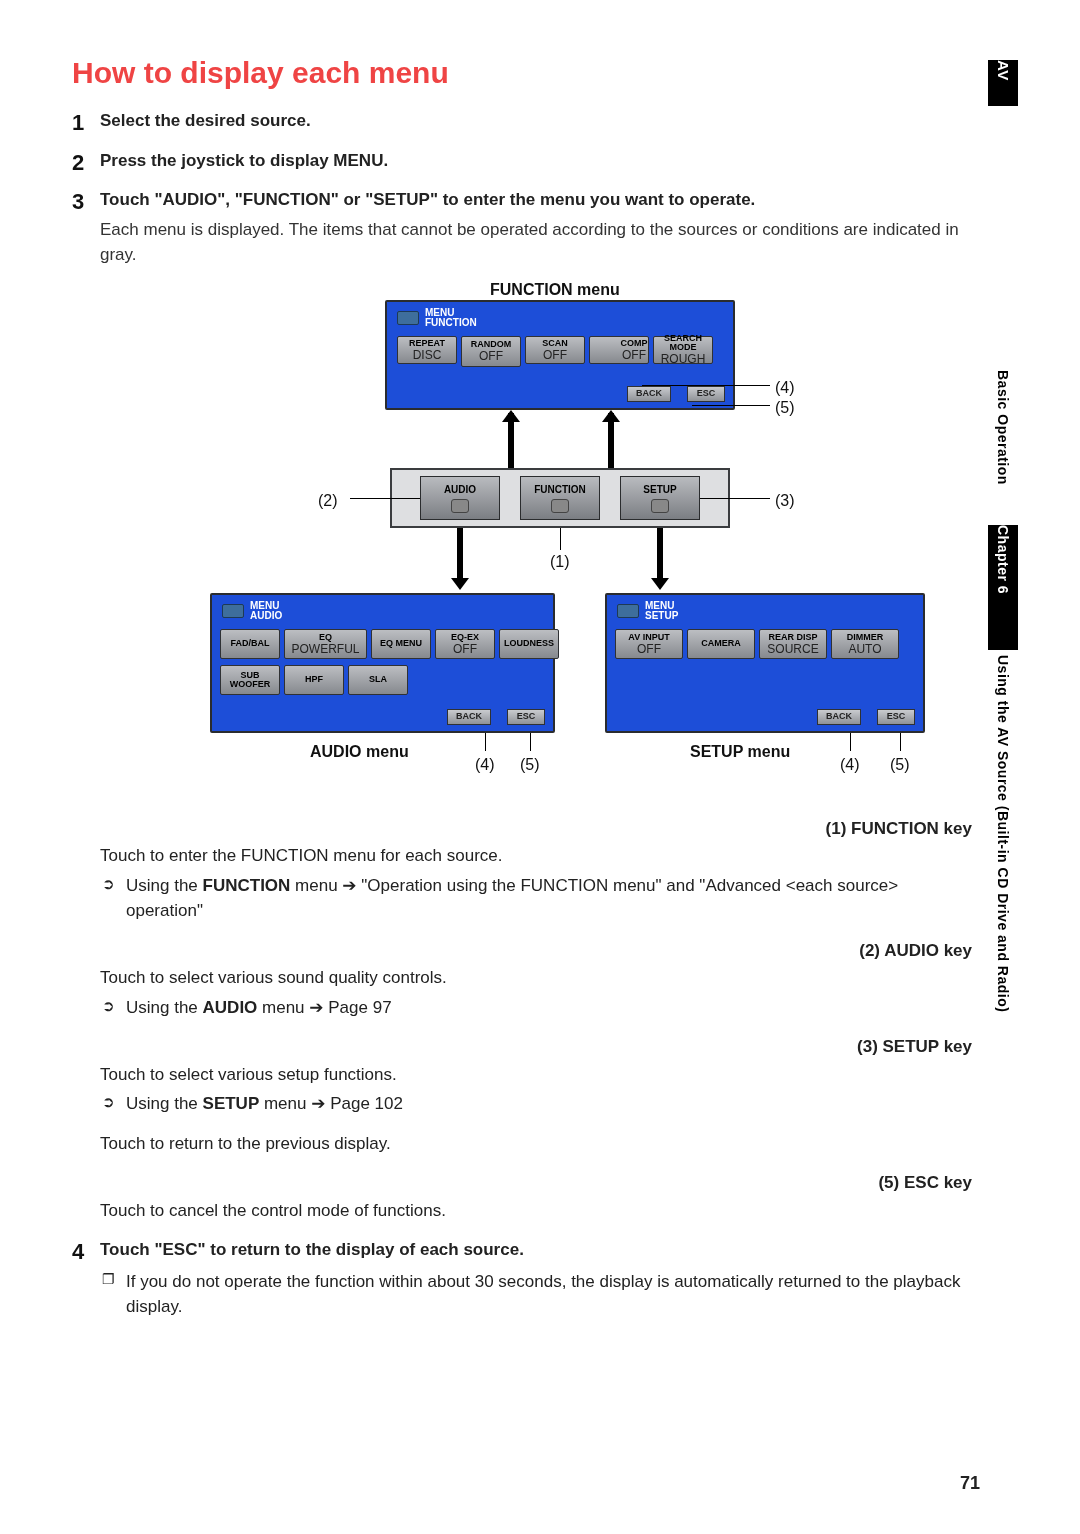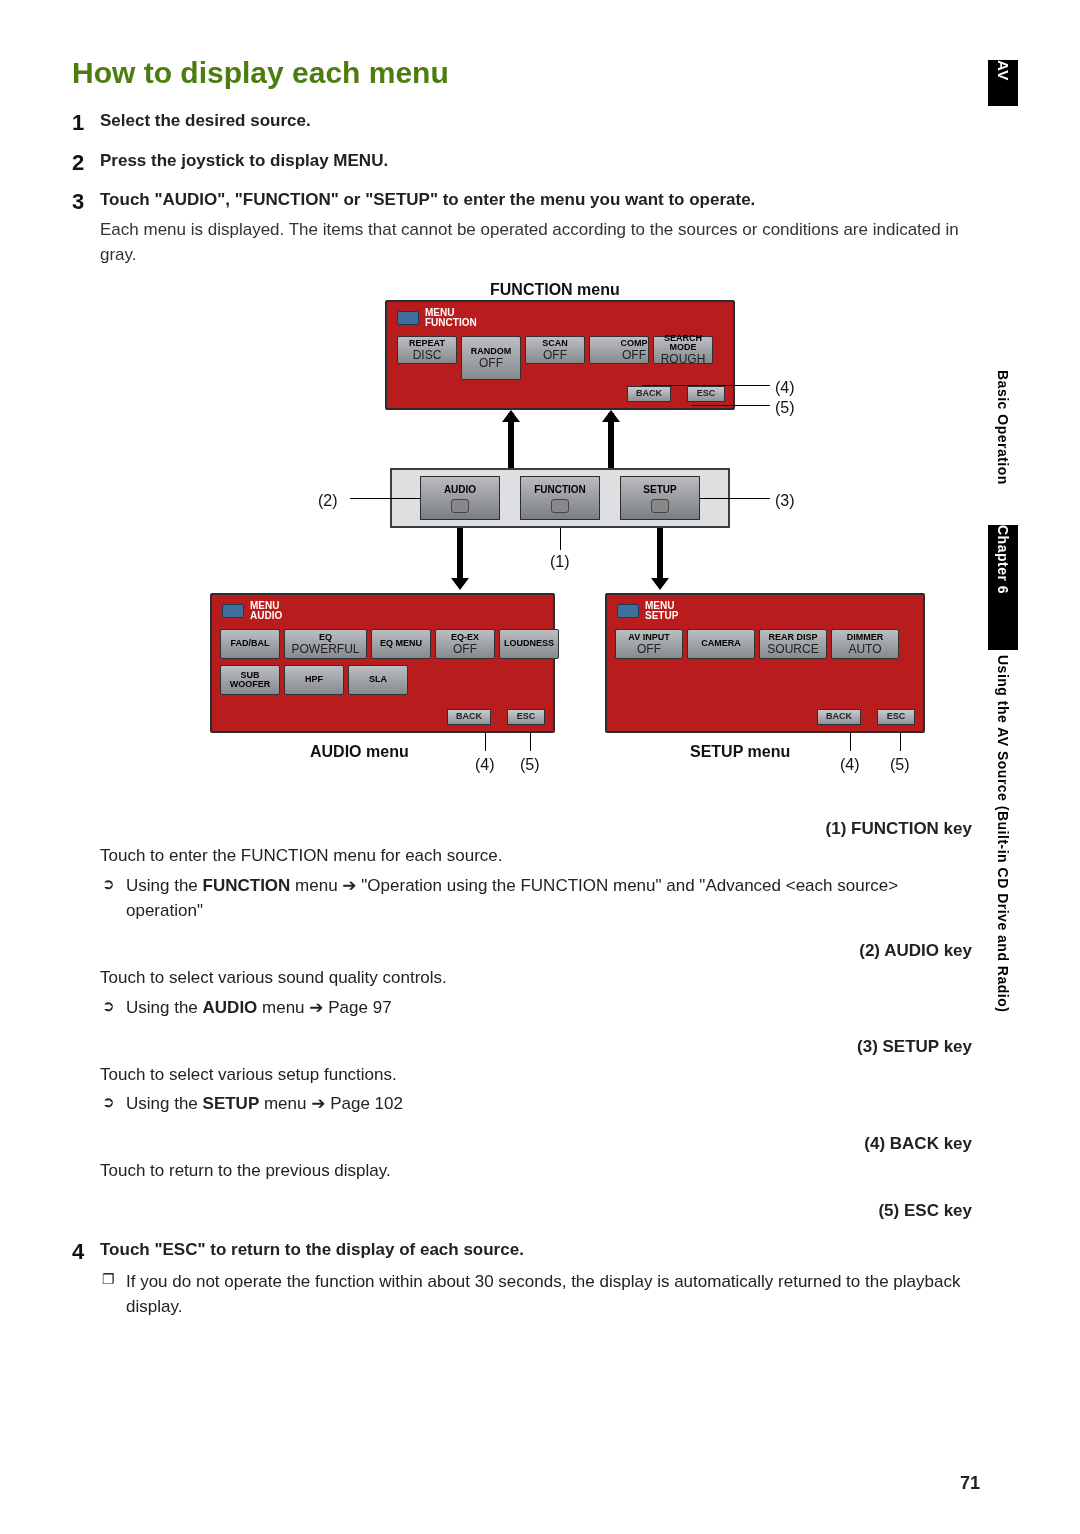--- a/index.html
+++ b/index.html
@@ -12,32 +12,32 @@
   .side .tab.black { background: #000; }
   .side .tab.black span.v { color: #fff; }
   .side .tab.av   { top: 0;   height: 46px; background:#000; }
   .side .tab.av span.v { color:#fff; font-size:15px; }
   .side .tab.basic { top: 310px; height: 150px; }
   .side .tab.chapter { top: 465px; height: 125px; background:#000; }
   .side .tab.chapter span.v { color:#fff; }
   .side .tab.using { top: 595px; height: 510px; }
 
   .content { width: 900px; }
-  h1 { font-size: 30px; font-weight: bold; margin-bottom: 18px; color:#4d7c0f; }
+  h1 { font-size: 30px; font-weight: bold; margin-bottom: 18px; color:#ef4444; }
   ol.steps { list-style: none; counter-reset: step; }
   ol.steps > li { counter-increment: step; position: relative; padding-left: 28px; margin-bottom: 14px; font-size: 17px; line-height: 1.5; }
   ol.steps > li::before { content: counter(step); position: absolute; left: 0; top: -2px; font-weight: bold; font-size: 22px; color:#111; }
   .bold { font-weight: bold; }
   .step-body { font-size: 17px; color:#333; margin-top: 4px; }
 
   
   .diagram-wrap { position: relative; width: 760px; height: 520px; margin: 10px 0 0 110px; }
   .dlabel { position: absolute; font-size: 16px; font-weight: bold; color:#111; }
 
-  .screen { position: absolute; background:#b91c1c; border:2px solid #2a2c2f; border-radius:2px; }
+  .screen { position: absolute; background:#1d4ed8; border:2px solid #2a2c2f; border-radius:2px; }
   .scr-title { font-size:10px; color:#fff; font-weight:bold; line-height:1.05; }
   .btnbox { background: linear-gradient(#bcbec2,#86898e); border:1px solid #2f3134; border-radius:2px; color:#000; font-size:9px; font-weight:bold; text-align:center; display:flex; flex-direction:column; align-items:center; justify-content:center; line-height:1; padding:1px 0; }
   .btnbox .sub { font-size:12px; font-weight:normal; color:#222; margin-top:1px; }
   .btnrow { display:flex; gap:4px; }
   .smallback { background:linear-gradient(#c9cbcf,#8f9297); border:1px solid #2f3134; font-size:9px; font-weight:bold; display:flex; align-items:center; justify-content:center;margin-left:12px; }
 
   .midbar { position:absolute; background:#dedfe1; border:2px solid #3a3c3f; }
   .midkey { position:absolute; background:linear-gradient(#b9bbbf,#7b7e83); border:1px solid #2a2c2e; display:flex; flex-direction:column; align-items:center; justify-content:center; font-size:10px; font-weight:bold; color:#000; }
   .midkey .ic { width:18px; height:14px; margin-top:2px; background:#888; border-radius:3px; border:1px solid #444; }
 
@@ -99,21 +99,21 @@
               <div class="scr-title">
                 <div>MENU</div>
                 <div>FUNCTION</div>
               </div>
             </div>
             <div class="btnrow" style="position:absolute; left:10px; top:34px;">
               <div class="btnbox" style="width:60px;height:28px;">
                   <span>REPEAT</span>
                   <span class="sub">DISC</span>
                 </div>
-              <div class="btnbox" style="width:60px;height:44px;">
+              <div class="btnbox" style="width:60px;height:31px;">
                   <span>RANDOM</span>
                   <span class="sub">OFF</span>
                 </div>
               <div class="btnbox" style="width:60px;height:28px;">
                   <span>SCAN</span>
                   <span class="sub">OFF</span>
                 </div>
               <div class="btnbox" style="width:60px;height:28px;padding-left:30px;">
                   <span>COMP</span>
                   <span class="sub">OFF</span>
@@ -278,25 +278,25 @@
             <div class="hd"><span>(2)</span> <span>AUDIO key</span></div>
             <div class="desc">Touch to select various sound quality controls.</div>
             <div class="sub"><span>Using the </span><span class="bold">AUDIO</span><span> menu ➔ Page 97</span></div>
           </div>
           <div class="ref">
             <div class="hd"><span>(3)</span> <span>SETUP key</span></div>
             <div class="desc">Touch to select various setup functions.</div>
             <div class="sub"><span>Using the </span><span class="bold">SETUP</span><span> menu ➔ Page 102</span></div>
           </div>
           <div class="ref">
-            <div class="hd"><span>(4)</span> <span>BACK key</span></div>
             <div class="desc">Touch to return to the previous display.</div>
           </div>
           <div class="ref">
             <div class="hd"><span>(5)</span> <span>ESC key</span></div>
+            <div class="desc">Touch to cancel the control mode of functions.</div>
           </div>
         </div>
       </li>
 
       <li>
         <span class="bold">Touch "ESC" to return to the display of each source.</span>
         <div class="note">If you do not operate the function within about 30 seconds, the display is automatically returned to the playback display.</div>
       </li>
     </ol>
   </div>

